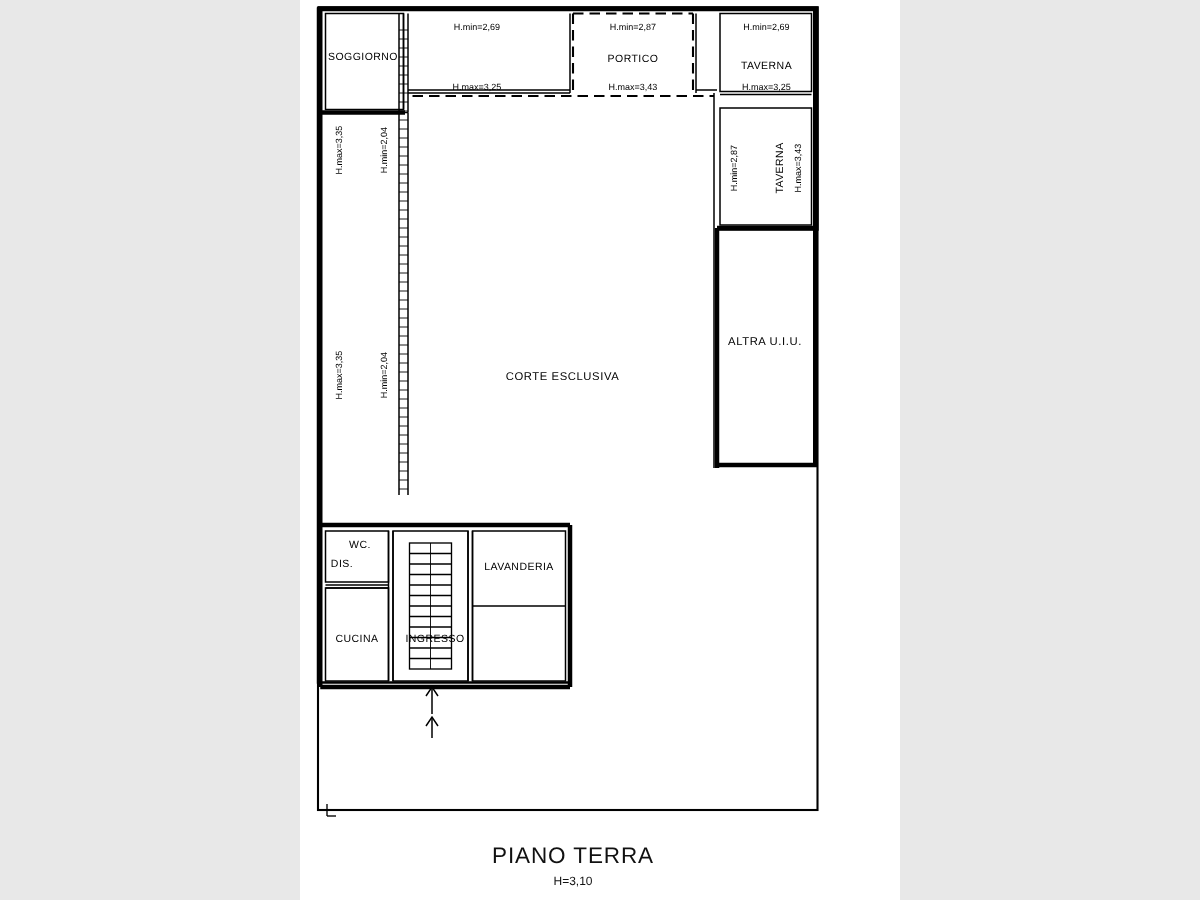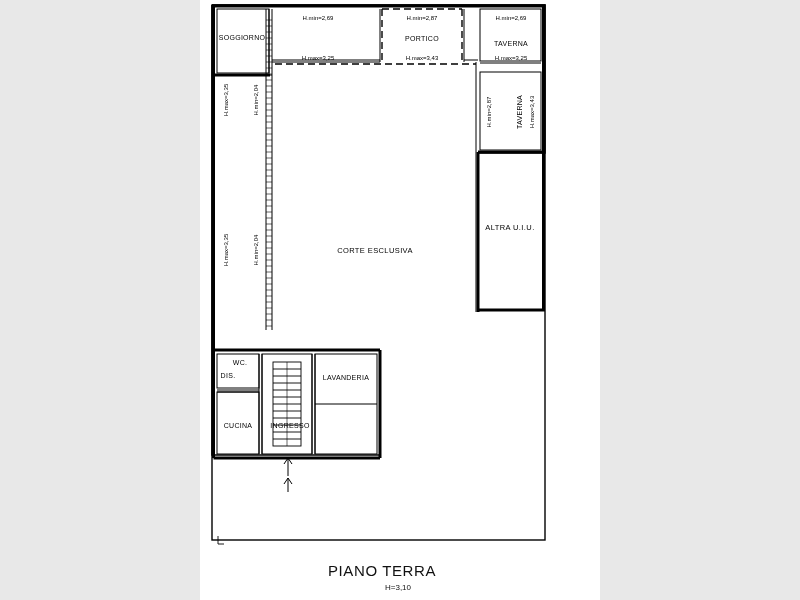--- a/index.html
+++ b/index.html
@@ -39,21 +39,20 @@
   #title {
     top: 562px;
     font-size: 15px;
     letter-spacing: 0.6px;
     color: #111;
   }
   #subtitle {
     top: 583px;
     font-size: 8px;
     color: #111;
-    margin-left: 16px;
   }
   svg text {
     font-family: "Liberation Sans", sans-serif;
     fill: #000;
   }
   .room {
     font-size: 7px;
     letter-spacing: 0.3px;
   }
   .dim {

